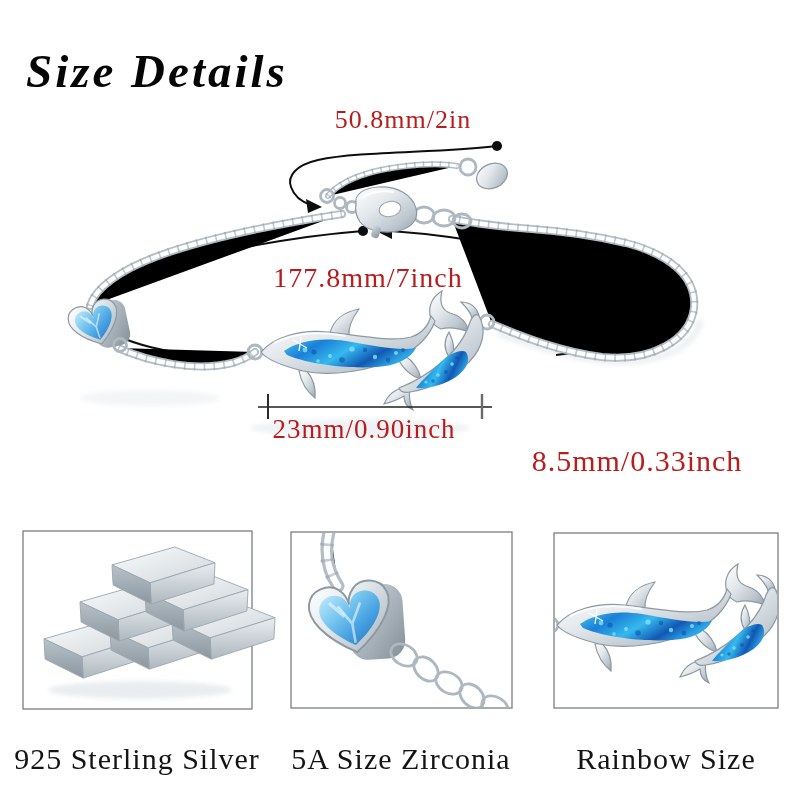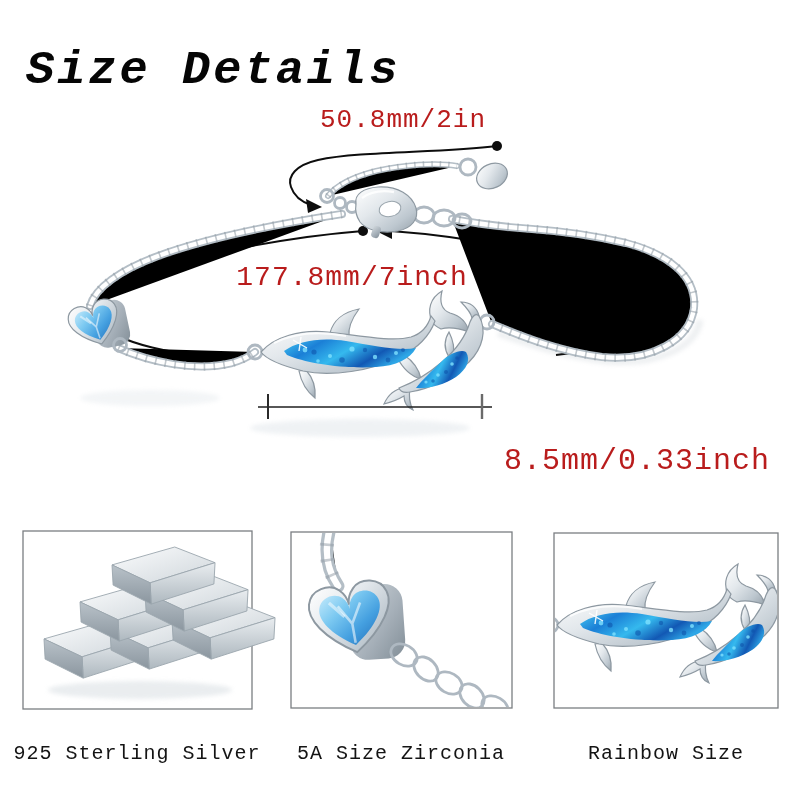--- a/index.html
+++ b/index.html
@@ -1,34 +1,34 @@
 <!DOCTYPE html>
 <html><head>
 <meta charset="utf-8">
 <style>
   html,body{margin:0;padding:0;background:#ffffff;}
   .stage{
     position:relative;width:800px;height:800px;background:#ffffff;overflow:hidden;
-    font-family:Liberation Mono, monospace;color:#1c1c1c;
+    font-family:Liberation Serif, serif;color:#1c1c1c;
   }
   .page-title{
     position:absolute;left:26px;top:44px;font-size:47px;font-weight:bold;font-style:italic;
     letter-spacing:3px;color:#050505;white-space:nowrap;
   }
   .measure{
     position:absolute;transform:translateX(-50%);white-space:nowrap;
     font-size:26px;color:#b91c1c;letter-spacing:1px;
   }
   .m-extender{left:403px;top:105px;}
-  .m-length{left:352px;top:262px;font-size:28px;text-align:center;}
+  .m-length{left:368px;top:262px;font-size:28px;text-align:center;}
   .m-charm{left:364px;top:414px;font-size:27px;}
   .m-small{left:637px;top:444px;font-size:30px;}
   .caption{
     position:absolute;transform:translateX(-50%);white-space:nowrap;
-    font-size:20px;color:#141414;letter-spacing:1px;top:742px;
+    font-size:30px;color:#141414;letter-spacing:1px;top:742px;
   }
   .cap-1{left:137px;} .cap-2{left:401px;} .cap-3{left:666px;}
   svg{position:absolute;left:0;top:0;}
   
   .ch-o{fill:none;stroke:#b4bec6;stroke-width:8;stroke-linecap:round;}
   .ch-i{fill:none;stroke:#ffffff;stroke-width:4.4;stroke-linecap:round;}
   .ch-d{fill:none;stroke:#8f9aa4;stroke-width:8.6;stroke-dasharray:1.6 8.2;opacity:.55;}
   .ext-o{fill:none;stroke:#b4bec6;stroke-width:6;stroke-linecap:round;}
   .ext-i{fill:none;stroke:#ffffff;stroke-width:3;stroke-linecap:round;}
   .ext-d{fill:none;stroke:#8f9aa4;stroke-width:6.6;stroke-dasharray:1.5 7;opacity:.55;}
@@ -267,18 +267,19 @@
       <g clip-path="url(#clipBox3)">
         <use href="#dolphinPair" transform="translate(296,273)"></use>
       </g>
     </g>
   </svg>
 
   <div class="page-title">Size Details</div>
 
   <div class="measure m-extender">50.8mm/2in</div>
   <div class="measure m-length">177.8mm/7inch</div>
+  <div class="measure m-charm">23mm/0.90inch</div>
   <div class="measure m-small">8.5mm/0.33inch</div>
 
   <div class="caption cap-1">925 Sterling Silver</div>
   <div class="caption cap-2">5A Size Zirconia</div>
   <div class="caption cap-3">Rainbow Size</div>
 </div>
 
 </body></html>

